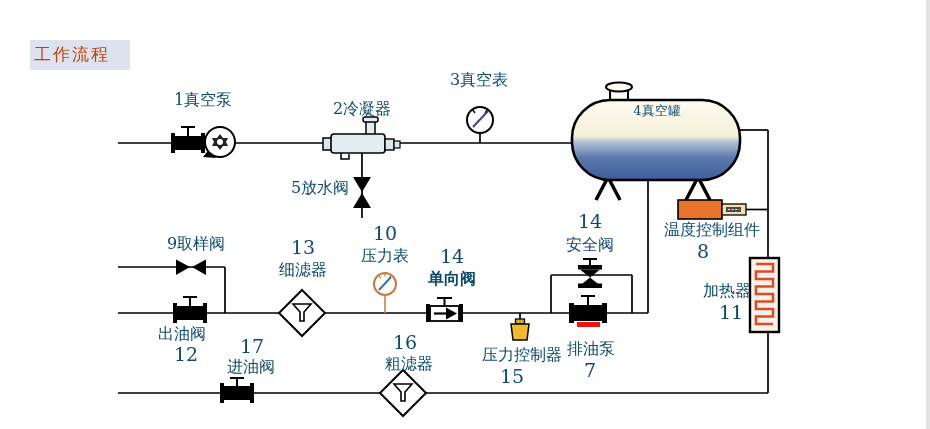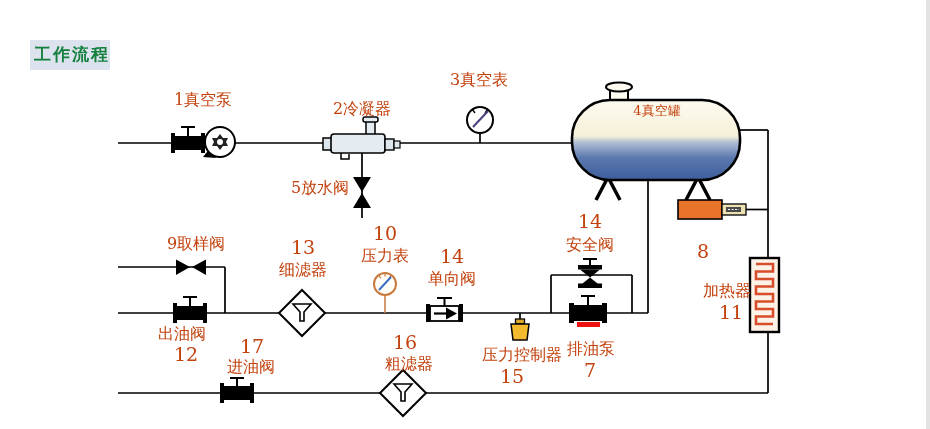--- a/index.html
+++ b/index.html
@@ -2,28 +2,28 @@
 <html><head>
 <meta charset="utf-8">
 <style>
   html,body{margin:0;padding:0;background:#fff;}
   .canvas{
     position:relative;width:930px;height:429px;background:#ffffff;
     font-family:"DejaVu Serif","Liberation Serif",serif;overflow:hidden;
   }
   .edge-band{position:absolute;right:0;top:0;width:4px;height:429px;background:#e3e3e3;}
   .title{
-    position:absolute;left:30px;top:40px;padding:3px 0 4px 4px;
-    background:#dce3ee;color:#15803d;font-size:17px;font-weight:bold;
+    position:absolute;left:30px;top:40px;padding:3px 20px 4px 4px;
+    background:#dce3ee;color:#c2410c;font-size:17px;font-weight:normal;
     letter-spacing:2px;font-family:"DejaVu Sans","Liberation Sans",sans-serif;
   }
   .diagram-svg{position:absolute;left:0;top:0;}
   .lbl{
     position:absolute;transform:translateX(-50%);white-space:nowrap;
-    color:#c2410c;font-size:16px;line-height:1.15;text-align:center;
+    color:#0c4a6e;font-size:16px;line-height:1.15;text-align:center;
   }
   .num{font-size:19px;}
   .tank-lbl{font-size:13px;}
 </style>
 </head>
 <body>
 
 <div class="canvas">
   <div class="edge-band"></div>
 
@@ -180,25 +180,26 @@
   <div class="lbl" style="left:320px;top:179px;">5放水阀</div>
   <div class="lbl" style="left:196px;top:235px;">9取样阀</div>
 
   <div class="lbl num" style="left:303px;top:237px;">13</div>
   <div class="lbl" style="left:303px;top:261px;">细滤器</div>
 
   <div class="lbl num" style="left:385px;top:223px;">10</div>
   <div class="lbl" style="left:385px;top:247px;">压力表</div>
 
   <div class="lbl num" style="left:452px;top:246px;">14</div>
-  <div class="lbl" style="left:452px;top:270px;">单向阀</div>
+  <div class="lbl" style="left:452px;top:270px;font-weight:bold;">单向阀</div>
 
   <div class="lbl num" style="left:590px;top:211px;">14</div>
   <div class="lbl" style="left:590px;top:236px;">安全阀</div>
 
+  <div class="lbl" style="left:712px;top:221px;">温度控制组件</div>
   <div class="lbl num" style="left:703px;top:241px;">8</div>
 
   <div class="lbl" style="left:727px;top:282px;">加热器</div>
   <div class="lbl num" style="left:731px;top:302px;">11</div>
 
   <div class="lbl" style="left:182px;top:325px;">出油阀</div>
   <div class="lbl num" style="left:186px;top:344px;">12</div>
 
   <div class="lbl num" style="left:252px;top:336px;">17</div>
   <div class="lbl" style="left:251px;top:358px;">进油阀</div>

